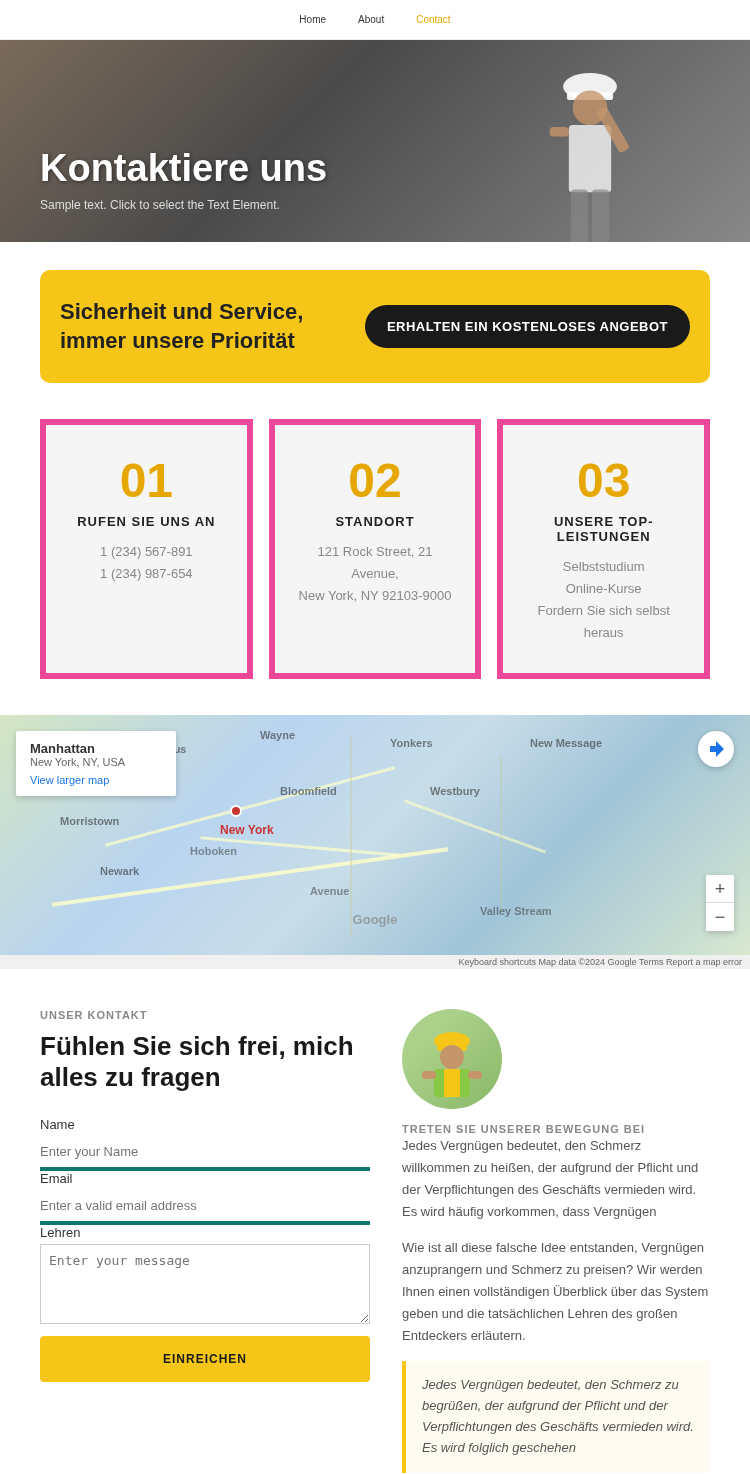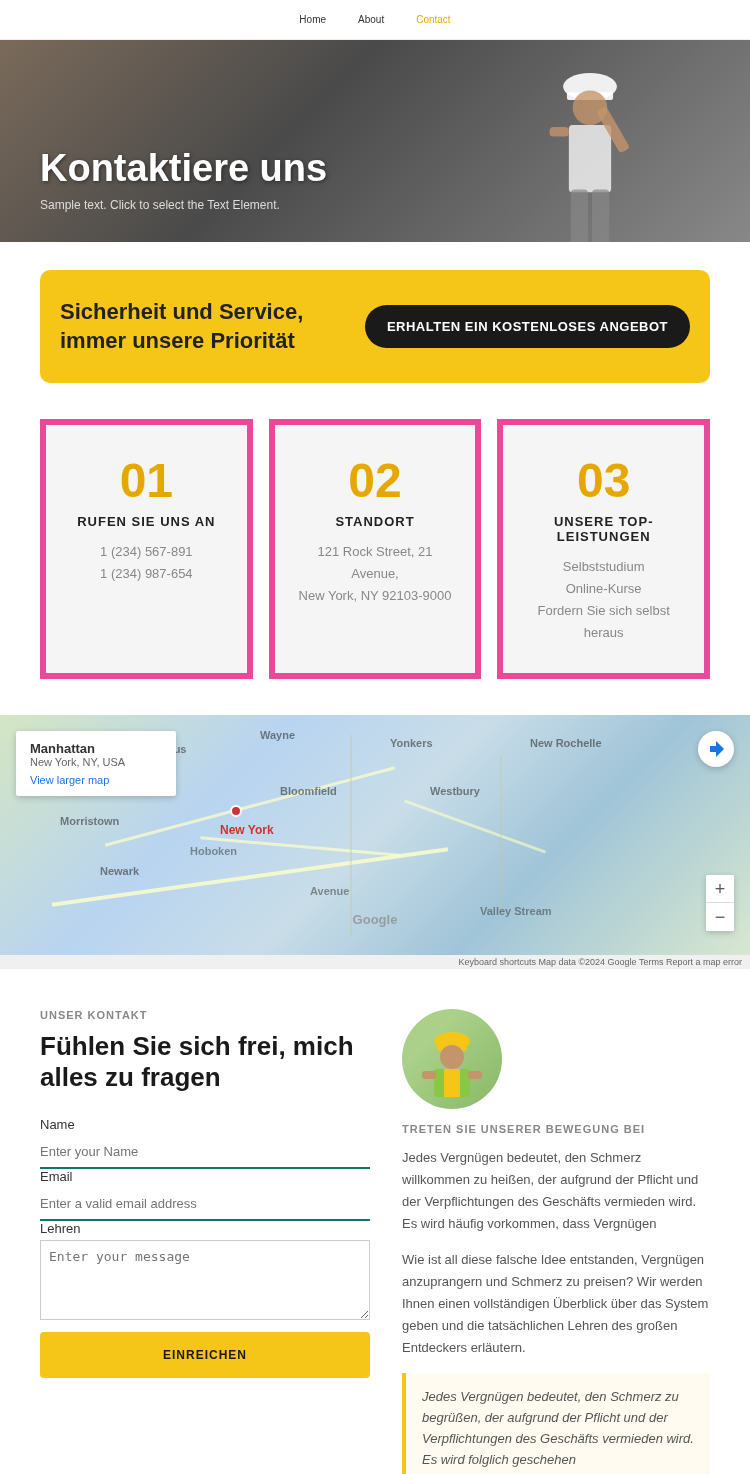--- a/index.html
+++ b/index.html
@@ -114,21 +114,21 @@
       display: flex; gap: 32px; margin: 40px 40px 0 40px;
     }
     .contact-left { flex: 0 0 330px; }
     .contact-right { flex: 1; }
     .contact-label { font-size: 11px; font-weight: 700; letter-spacing: 1px; color: #888; margin-bottom: 10px; }
     .contact-heading { font-size: 26px; font-weight: 700; color: #1a1a1a; line-height: 1.2; margin-bottom: 24px; }
 
     .form-group { margin-bottom: 0; }
     .form-label { font-size: 13px; color: #333; margin-bottom: 4px; display: block; }
     .form-input {
-      width: 100%; border: none; border-bottom: 2px solid #0f766e;
+      width: 100%; border: none; border-bottom: 4px solid #0f766e;
       padding: 8px 0; font-size: 13px; color: #888; outline: none;
       background: transparent;
     }
     .form-textarea {
       width: 100%; border: 1px solid #ccc;
       padding: 8px; font-size: 13px; color: #888; outline: none;
       resize: vertical; min-height: 80px; background: transparent;
     }
     .submit-btn {
       width: 100%; background: #f5c518; color: #1a1a1a;
@@ -138,21 +138,21 @@
     }
 
     
     .worker-avatar {
       width: 100px; height: 100px; border-radius: 50%;
       background: linear-gradient(135deg, #aad08a 30%, #88b866 100%);
       display: flex; align-items: center; justify-content: center;
       overflow: hidden; margin-bottom: 14px;
     }
     .worker-avatar svg { width: 80px; height: 80px; }
-    .join-label { font-size: 11px; font-weight: 700; letter-spacing: 1px; color: #888; margin-bottom: 12px; }
+    .join-label { font-size: 11px; font-weight: 700; letter-spacing: 1px; color: #888; }
     .right-text { font-size: 13px; color: #555; line-height: 1.7; margin-bottom: 14px; }
     .quote-block {
       border-left: 4px solid #f5c518; background: #fffbf0;
       padding: 14px 16px; font-size: 13px; font-style: italic; color: #555; line-height: 1.6;
     }
 
     
     .map-line { position: absolute; background: rgba(180,180,120,0.5); }
   </style>
 </head>
@@ -229,21 +229,21 @@
     <div class="map-line" style="width:300px;height:3px;top:90px;left:100px;transform:rotate(-15deg);background:rgba(255,255,200,0.7)"></div>
     <div class="map-line" style="width:200px;height:3px;top:130px;left:200px;transform:rotate(5deg);background:rgba(255,255,200,0.7)"></div>
     <div class="map-line" style="width:400px;height:4px;top:160px;left:50px;transform:rotate(-8deg);background:rgba(255,255,200,0.8)"></div>
     <div class="map-line" style="width:150px;height:3px;top:110px;left:400px;transform:rotate(20deg);background:rgba(255,255,200,0.6)"></div>
     <div class="map-line" style="width:2px;height:200px;top:20px;left:350px;background:rgba(200,200,150,0.4)"></div>
     <div class="map-line" style="width:2px;height:160px;top:40px;left:500px;background:rgba(200,200,150,0.3)"></div>
 
     <div class="map-label" style="top:28px;left:140px;opacity:0.6">Paramus</div>
     <div class="map-label" style="top:14px;left:260px;opacity:0.6">Wayne</div>
     <div class="map-label" style="top:22px;left:390px;opacity:0.6">Yonkers</div>
-    <div class="map-label" style="top:22px;left:530px;opacity:0.6">New Rochelle</div>
+    <div class="map-label" style="top:22px;left:530px;opacity:0.6">New Message</div>
     <div class="map-label" style="top:55px;left:80px;opacity:0.6">Hackensack</div>
     <div class="map-label" style="top:70px;left:280px;opacity:0.6">Bloomfield</div>
     <div class="map-label" style="top:70px;left:430px;opacity:0.6">Westbury</div>
     <div class="map-label" style="top:100px;left:60px;opacity:0.6">Morristown</div>
     <div class="map-label" style="top:108px;left:220px;font-size:12px;font-weight:900;color:#c33">New York</div>
     <div class="map-label" style="top:130px;left:190px;opacity:0.5">Hoboken</div>
     <div class="map-label" style="top:150px;left:100px;opacity:0.6">Newark</div>
     <div class="map-label" style="top:170px;left:310px;opacity:0.5">Avenue</div>
     <div class="map-label" style="top:190px;left:480px;opacity:0.5">Valley Stream</div>
 

